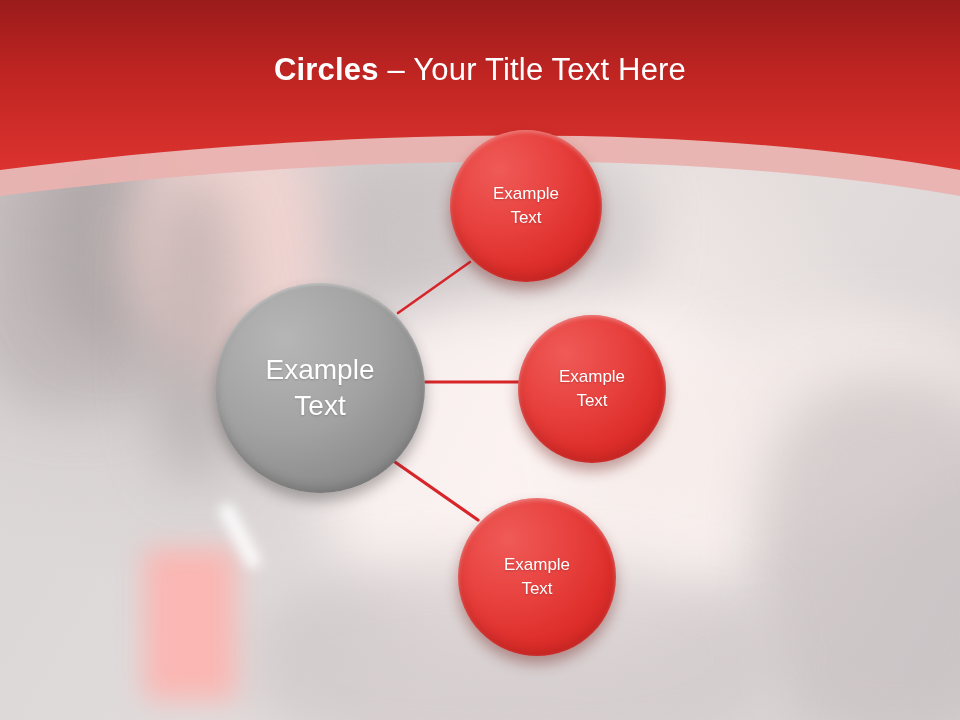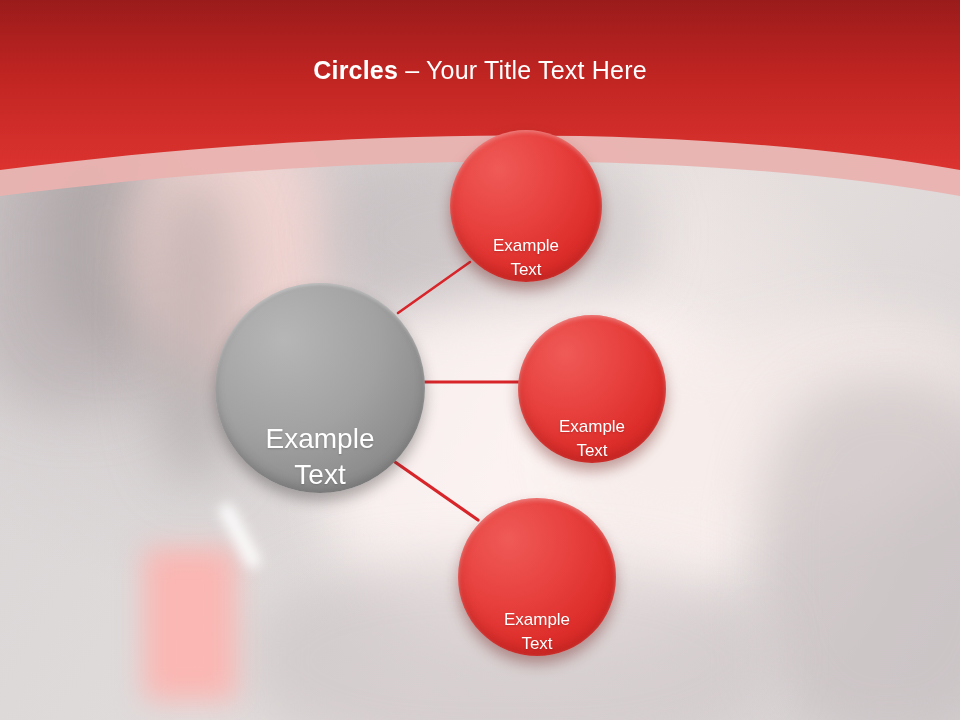--- a/index.html
+++ b/index.html
@@ -92,21 +92,21 @@
     width: 960px;
     height: 200px;
   }
   .header svg { display: block; }
 
   .title {
     position: absolute;
     left: 0; top: 50px;
     width: 960px;
     text-align: center;
-    font-size: 25px;
+    font-size: 31px;
     color: #ffffff;
     letter-spacing: 0.2px;
     line-height: 40px;
     white-space: nowrap;
   }
   .title .strong { font-weight: bold; }
   .title .rest { font-weight: normal; }
 
   
   .connectors {
@@ -114,21 +114,21 @@
     left: 0; top: 0;
     width: 960px; height: 720px;
     pointer-events: none;
   }
 
   
   .node {
     position: absolute;
     border-radius: 50%;
     display: flex;
-    align-items: flex-end;
+    align-items: center;
     justify-content: center;
     text-align: center;
     color: #ffffff;
     box-sizing: border-box;
   }
   .node-label { pointer-events: none; }
 
   .node-hub {
     background:
       radial-gradient(circle at 33% 27%, #b6b6b6 0%, #a2a2a2 45%, #8e8e8e 72%, #7c7c7c 100%);

